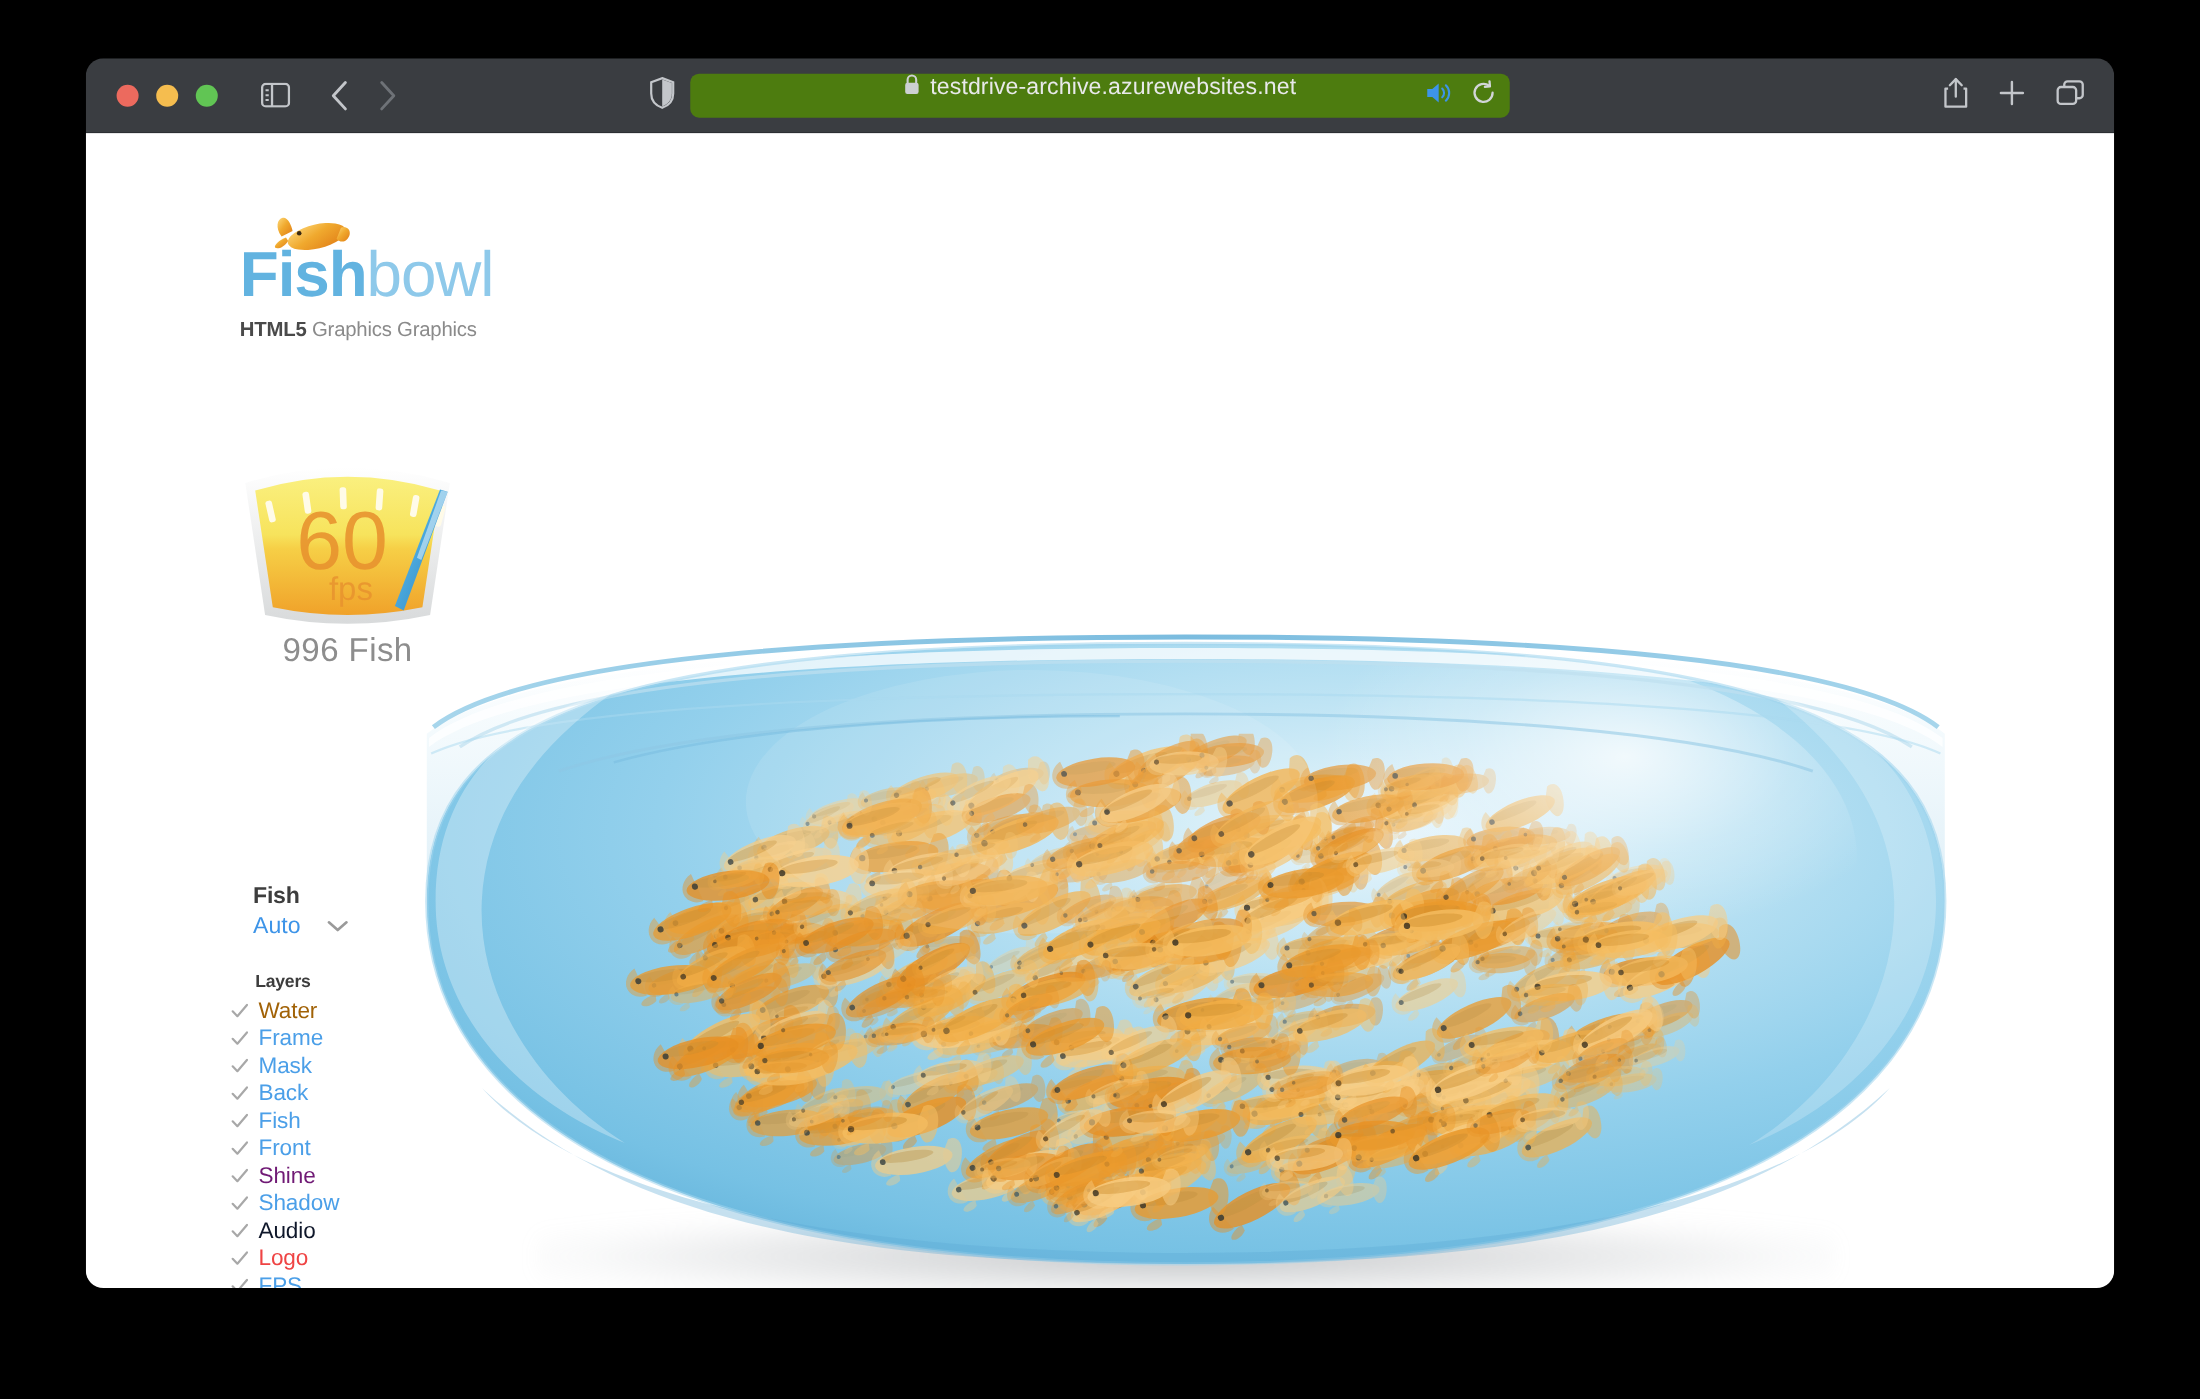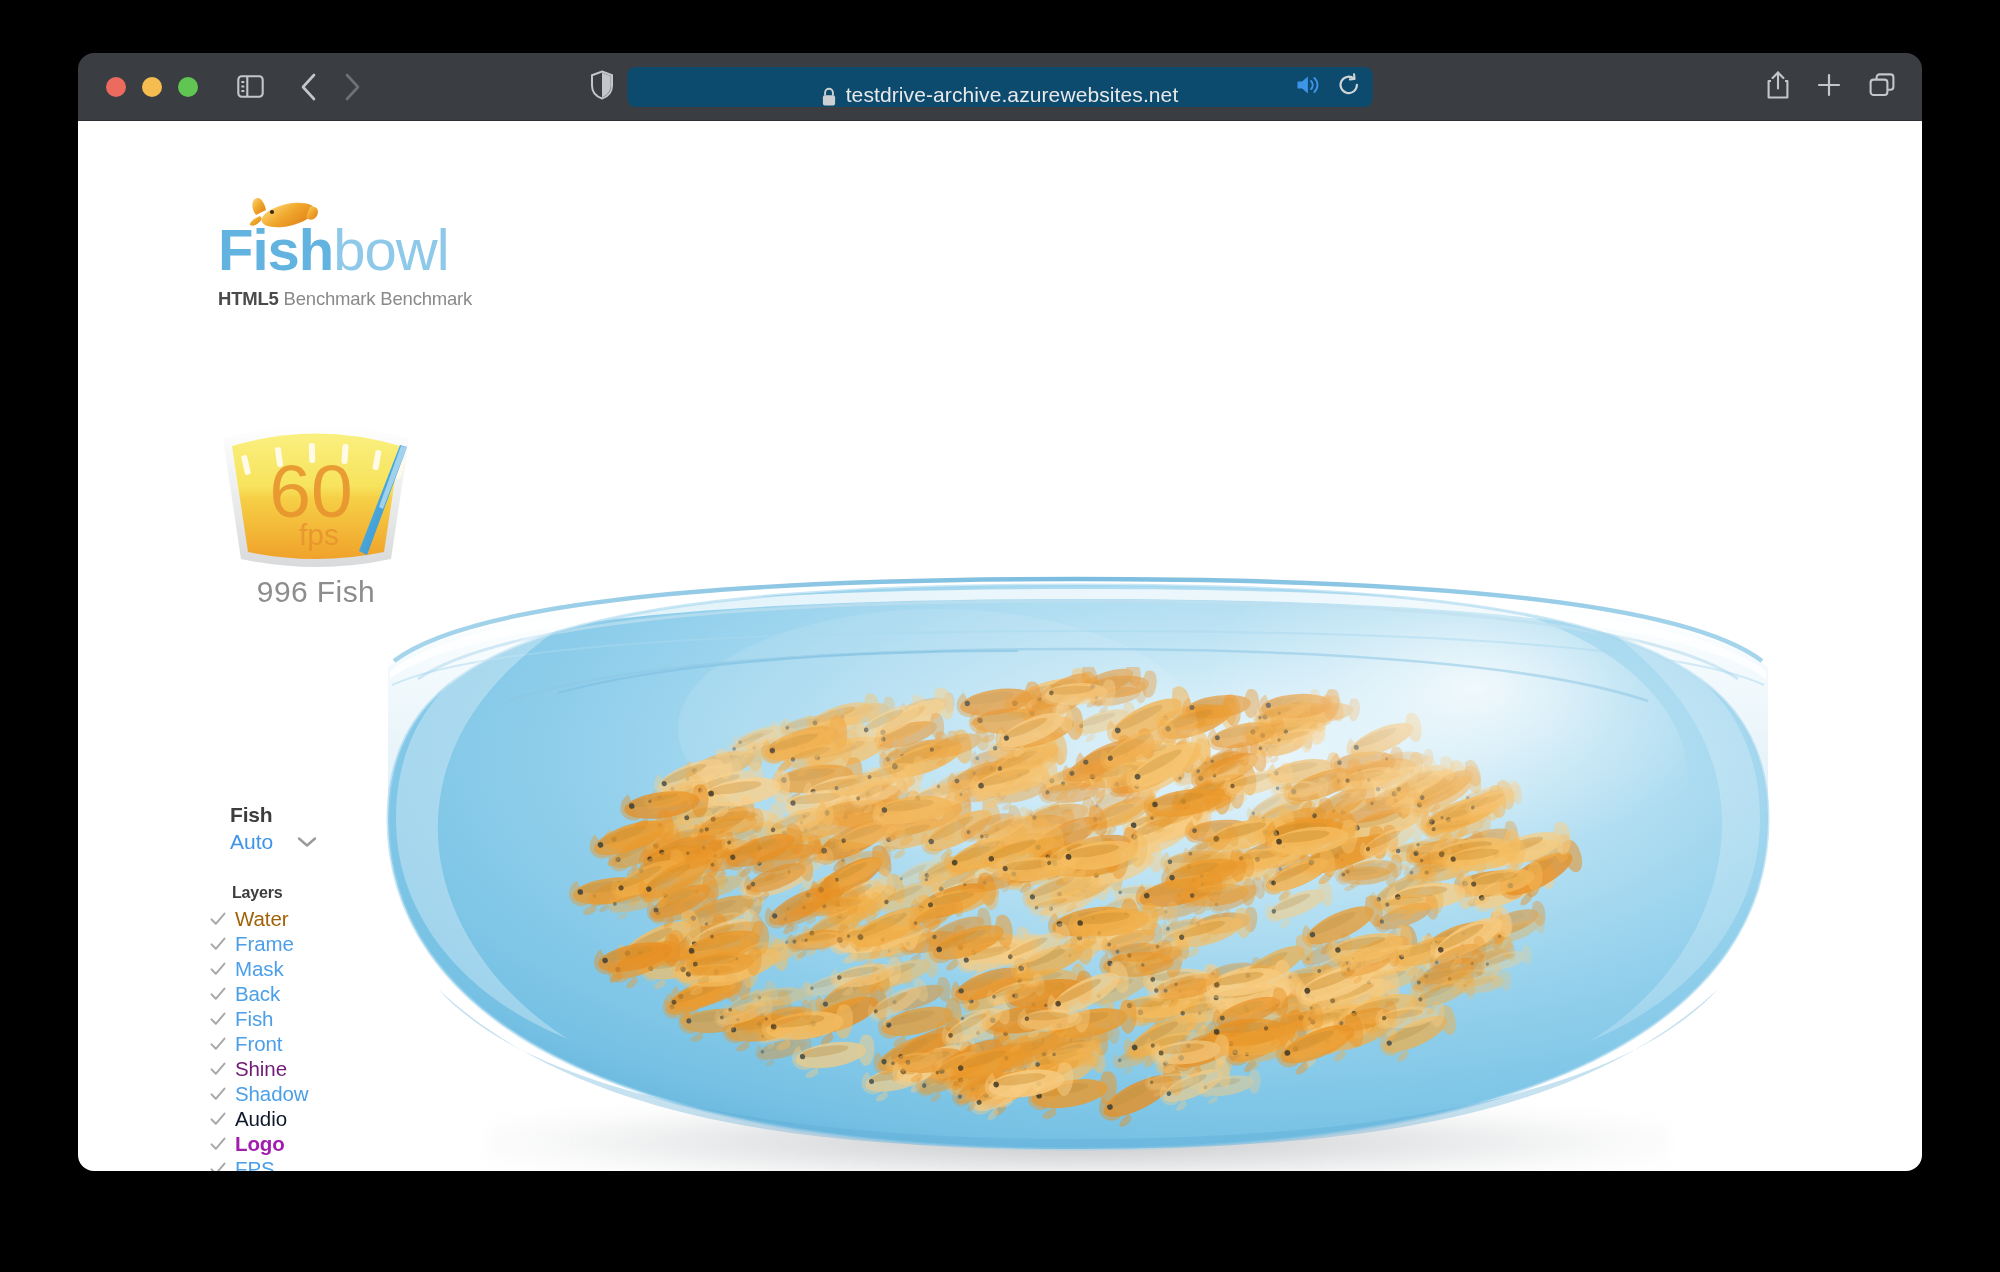--- a/index.html
+++ b/index.html
@@ -52,23 +52,23 @@
   #sidebar-toggle { margin-left:30px; }
   #nav-group { display:flex; margin-left:14px; }
 
   #shield-wrap { position:absolute; left:512px; top:50%; transform:translateY(-50%); }
 
   
   #urlbar {
     position:absolute;
     left:50%; transform:translateX(-50%);
     width:745px; height:40px;
-    background:#0c4a6e;
+    background:#4d7c0f;
     border-radius:8px;
-    display:flex; align-items:flex-end; justify-content:center;
+    display:flex; align-items:flex-start; justify-content:center;
     gap:9px;
   }
   #url-text {
     color:#e8e9ea; font-size:21px; letter-spacing:.1px;
   }
   #urlbar-right {
     position:absolute; right:12px; top:50%; transform:translateY(-50%);
     display:flex; align-items:center; gap:16px;
   }
 
@@ -271,21 +271,21 @@
               </defs>
               <path d="M8 20 C2 12 4 4 9 3 C13 2 17 9 18 15 Z" fill="url(#lg-fish)"></path>
               <path d="M14 24 C10 30 4 32 2 30 C1 28 6 23 12 21 Z" fill="url(#lg-fish)"></path>
               <ellipse cx="40" cy="20" rx="27" ry="11" transform="rotate(-13 40 20)" fill="url(#lg-fish)"></ellipse>
               <path d="M62 12 C70 10 72 17 68 22 C65 26 60 25 58 22 Z" fill="url(#lg-fish)"></path>
               <circle cx="24" cy="17" r="2.1" fill="#3b2a12"></circle>
             </svg>
             <span id="logo-fish">Fish</span><span id="logo-bowl">bowl</span>
           </div>
           <div id="logo-tagline">
-            <span id="tag-html5">HTML5</span><span id="tag-rest"> Benchmark Benchmark</span>
+            <span id="tag-html5">HTML5</span><span id="tag-rest"> Graphics Graphics</span>
           </div>
         </div>
 
         <div id="gauge-wrap">
           <svg id="gauge-svg" width="230" height="160" viewBox="0 0 230 160">
             <defs>
               <linearGradient id="gface" x1="0" y1="0" x2="0" y2="1">
                 <stop offset="0" stop-color="#faf07f"></stop>
                 <stop offset=".42" stop-color="#f7e35c"></stop>
                 <stop offset=".52" stop-color="#f6cf46"></stop>
@@ -390,21 +390,21 @@
                 <div class="layer-row">
                   <svg class="layer-check" viewBox="0 0 16 14">
                     <polyline points="1.5,7.4 5.8,11.8 14.5,1.6" fill="none" stroke="#a8a8a8" stroke-width="2" stroke-linecap="round" stroke-linejoin="round"></polyline>
                   </svg>
                   <span class="layer-label" style="color: #0f172a;">Audio</span>
                 </div>
                 <div class="layer-row">
                   <svg class="layer-check" viewBox="0 0 16 14">
                     <polyline points="1.5,7.4 5.8,11.8 14.5,1.6" fill="none" stroke="#a8a8a8" stroke-width="2" stroke-linecap="round" stroke-linejoin="round"></polyline>
                   </svg>
-                  <span class="layer-label" style="color: #a21caf; font-weight: bold;">Logo</span>
+                  <span class="layer-label" style="color: #ef4444;">Logo</span>
                 </div>
                 <div class="layer-row">
                   <svg class="layer-check" viewBox="0 0 16 14">
                     <polyline points="1.5,7.4 5.8,11.8 14.5,1.6" fill="none" stroke="#a8a8a8" stroke-width="2" stroke-linecap="round" stroke-linejoin="round"></polyline>
                   </svg>
                   <span class="layer-label" style="color: rgb(75, 159, 232);">FPS</span>
                 </div>
               </div>
           </div>
         </div>

